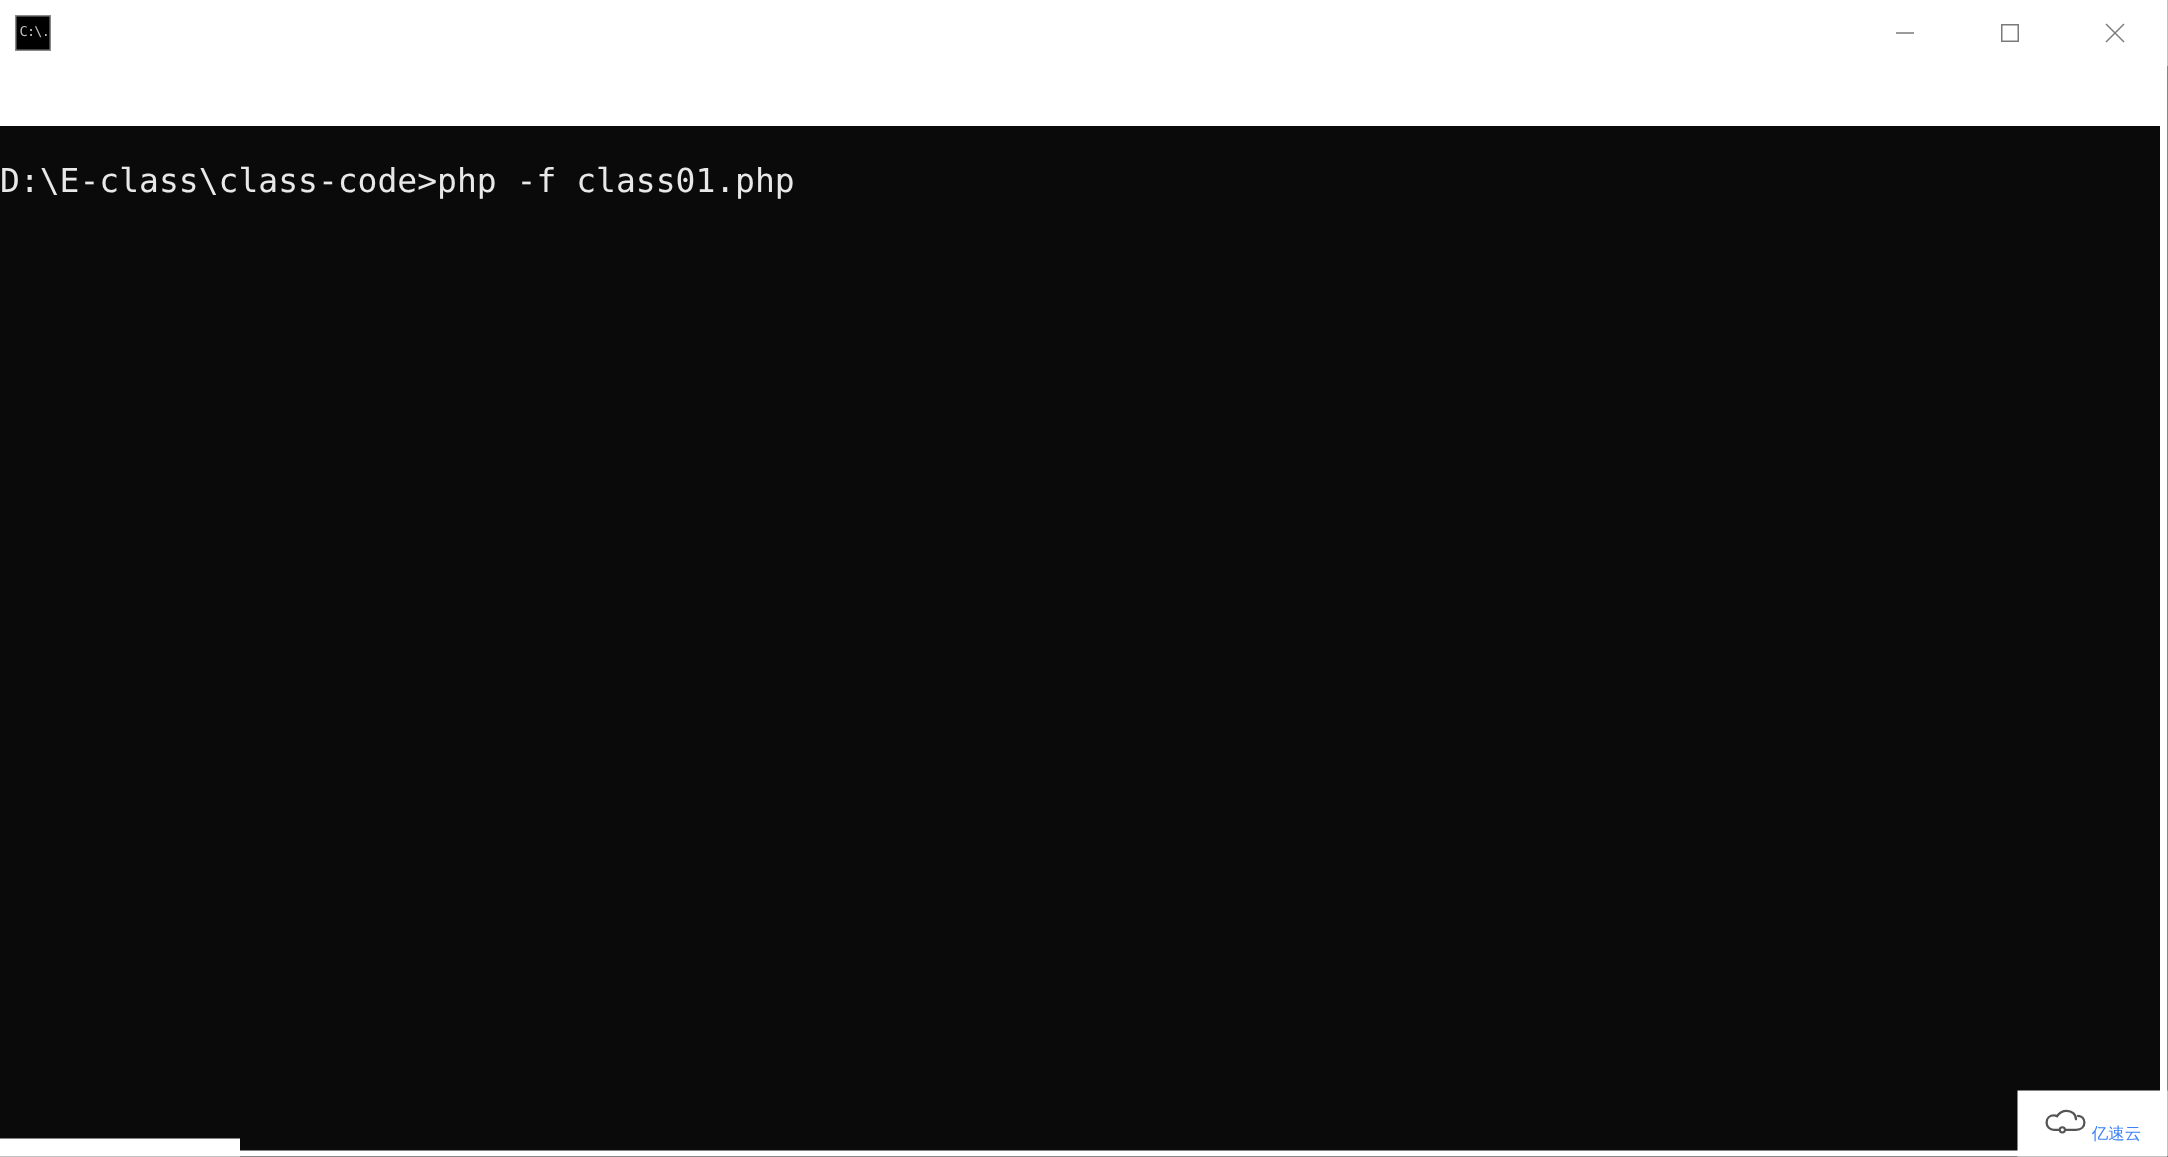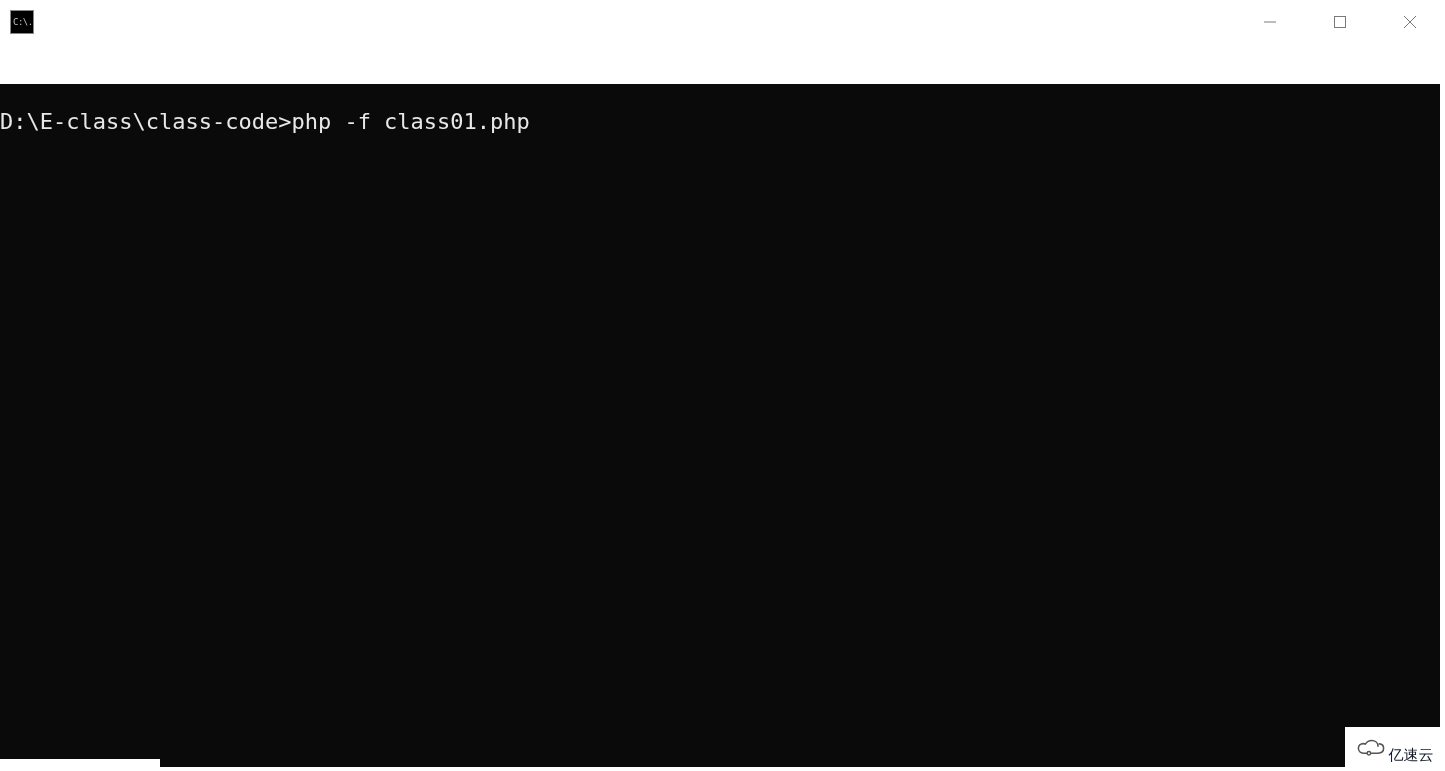--- a/index.html
+++ b/index.html
@@ -99,22 +99,22 @@
       display: flex;
       align-items: center;
       justify-content: center;
       gap: 4px;
     }
     .watermark-icon {
       width: 28px;
       height: 20px;
     }
     .watermark-text {
-      font-size: 15px;
-      color: #0f172a;
+      font-size: 11px;
+      color: #3b82f6;
       font-weight: 500;
       margin-top: 12px;
     }
     .bottom-left-bar {
       position: absolute;
       left: 0;
       bottom: 0;
       width: 160px;
       height: 12px;
       background: #ffffff;

